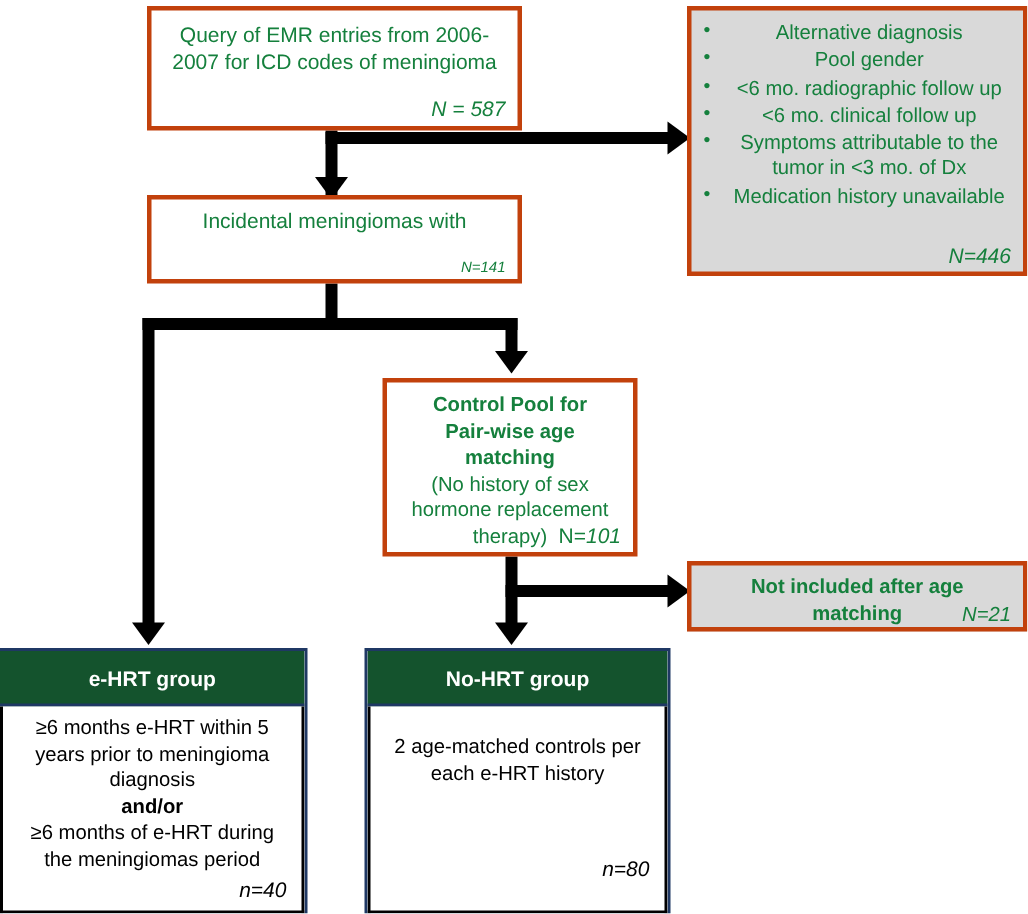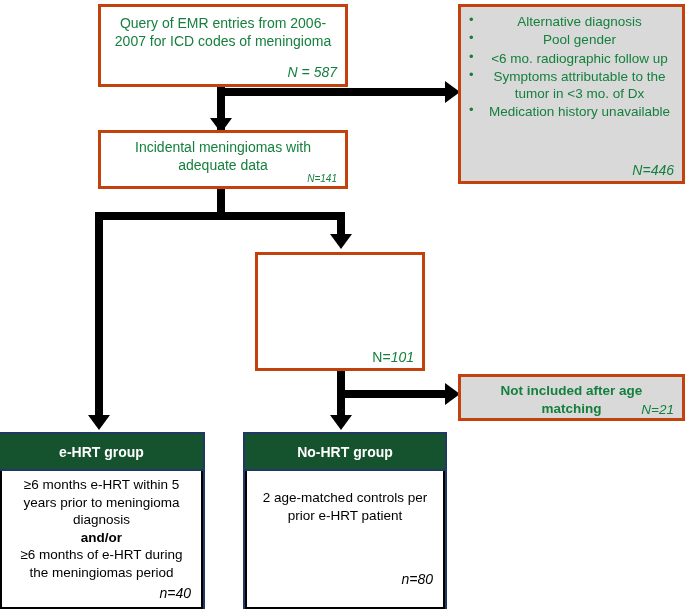--- a/index.html
+++ b/index.html
@@ -156,39 +156,46 @@
       <div class="nval" style="font-size:14px;">N = 587</div>
     </div>
   </div>
 
   <div class="node gray" style="left:458px; top:4px; width:227px; height:180px;">
     <div class="inner" style="padding:6px 8px 0 4px;">
       <ul class="bullets" style="font-size:13.5px;">
         <li>Alternative diagnosis</li>
         <li>Pool gender</li>
         <li>&lt;6 mo. radiographic follow up</li>
+        <li>&lt;6 mo. clinical follow up</li>
         <li>Symptoms attributable to the tumor in &lt;3 mo. of Dx</li>
         <li>Medication history unavailable</li>
       </ul>
       <div class="nval" style="font-size:14px; bottom:3px;">N=446</div>
     </div>
   </div>
 
   <div class="node" style="left:98px; top:130px; width:250px; height:59px;">
     <div class="inner" style="padding:5px 8px 0 8px;">
       <div class="txt" style="font-size:14px;">
         <div>Incidental meningiomas with</div>
-        <div>adequate data</div>
       </div>
       <div class="nval" style="font-size:10px; bottom:2px;">N=141</div>
     </div>
   </div>
 
   <div class="node" style="left:255px; top:252px; width:170px; height:119px;">
     <div class="inner" style="padding:6px 8px 0 8px;">
+      <div class="txt" style="font-size:13.5px;">
+        <div class="bold">Control Pool for</div>
+        <div class="bold">Pair-wise age matching</div>
+        <div>(No history of sex</div>
+        <div>hormone replacement</div>
+        <div>therapy)</div>
+      </div>
       <div class="nval" style="font-size:14px; font-style:normal; bottom:3px;">
         <span>N=</span><span class="ital">101</span>
       </div>
     </div>
   </div>
 
   <div class="node gray" style="left:458px; top:374px; width:227px; height:47px;">
     <div class="inner" style="padding:5px 8px 0 8px;">
       <div class="txt bold" style="font-size:13.5px;">Not included after age matching</div>
       <div class="nval" style="font-size:13.5px; bottom:1px;">N=21</div>
@@ -208,19 +215,19 @@
         <div class="nval-inline ital" style="font-size:14px; padding-right:4px; padding-top:2px;">n=40</div>
       </div>
     </div>
   </div>
 
   <div class="groupbox" style="left:243px; top:432px; width:204px; height:179px;">
     <div class="gbheader" style="height:37px; font-size:14px;">No-HRT group</div>
     <div class="gbbody">
       <div class="bodytxt txt" style="font-size:13.5px;">
         <div>2 age-matched controls per</div>
-        <div>prior e-HRT patient</div>
+        <div>each e-HRT history</div>
         <div class="nval-inline ital" style="font-size:14px; padding-right:4px; padding-top:46px;">n=80</div>
       </div>
     </div>
   </div>
 
 </div>
 
 </body></html>

